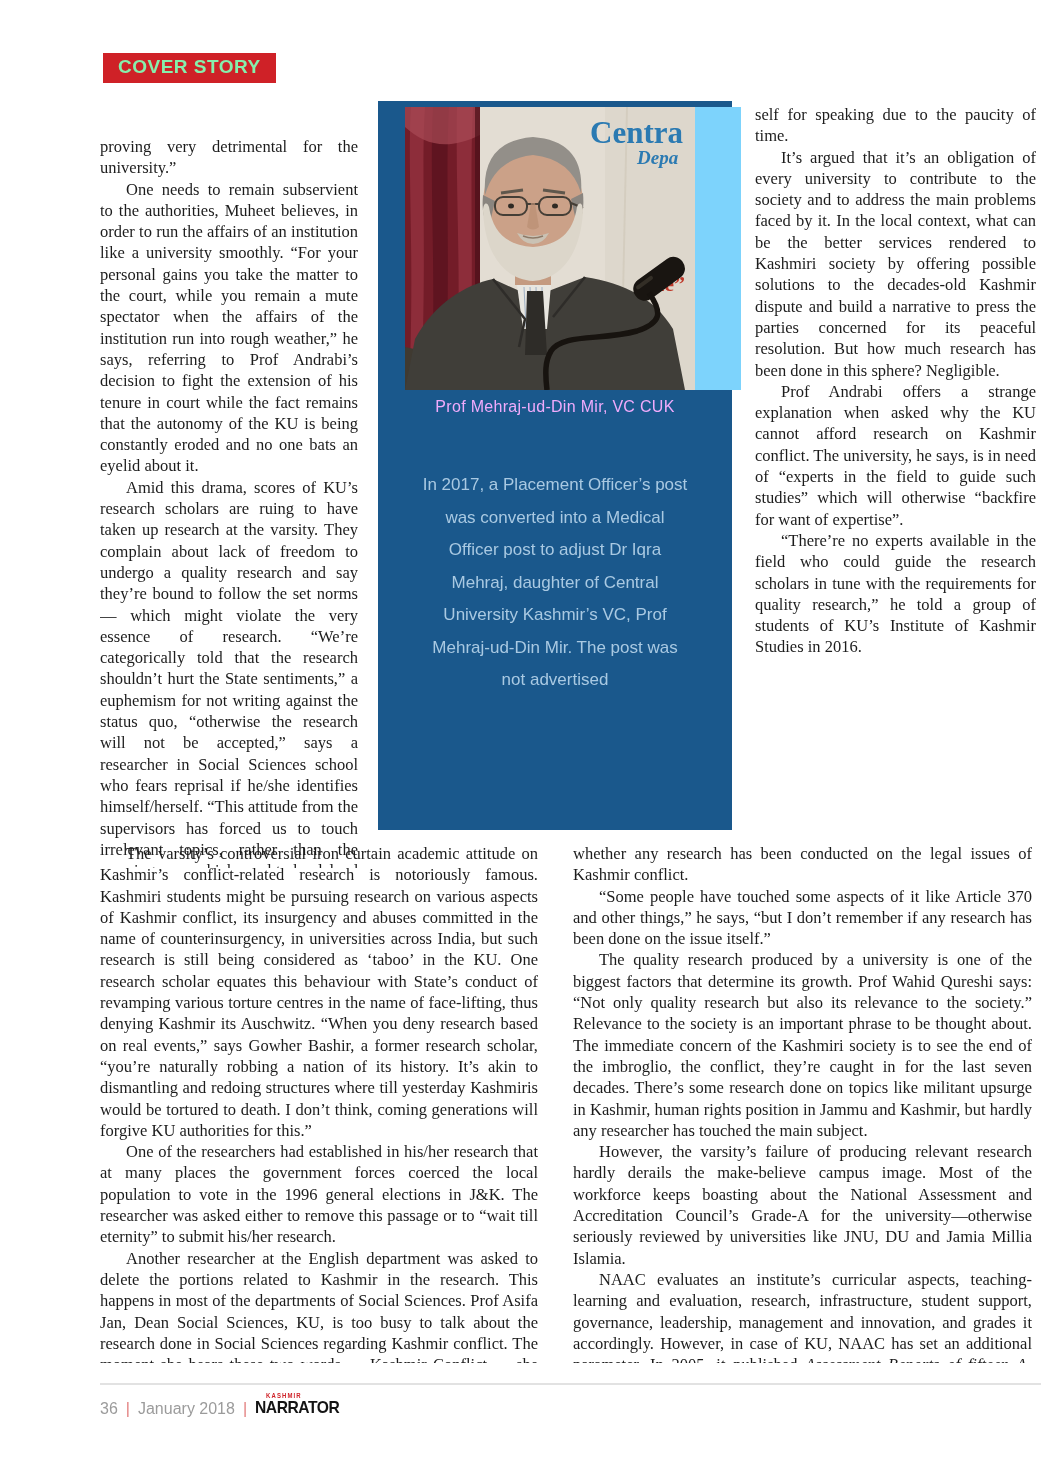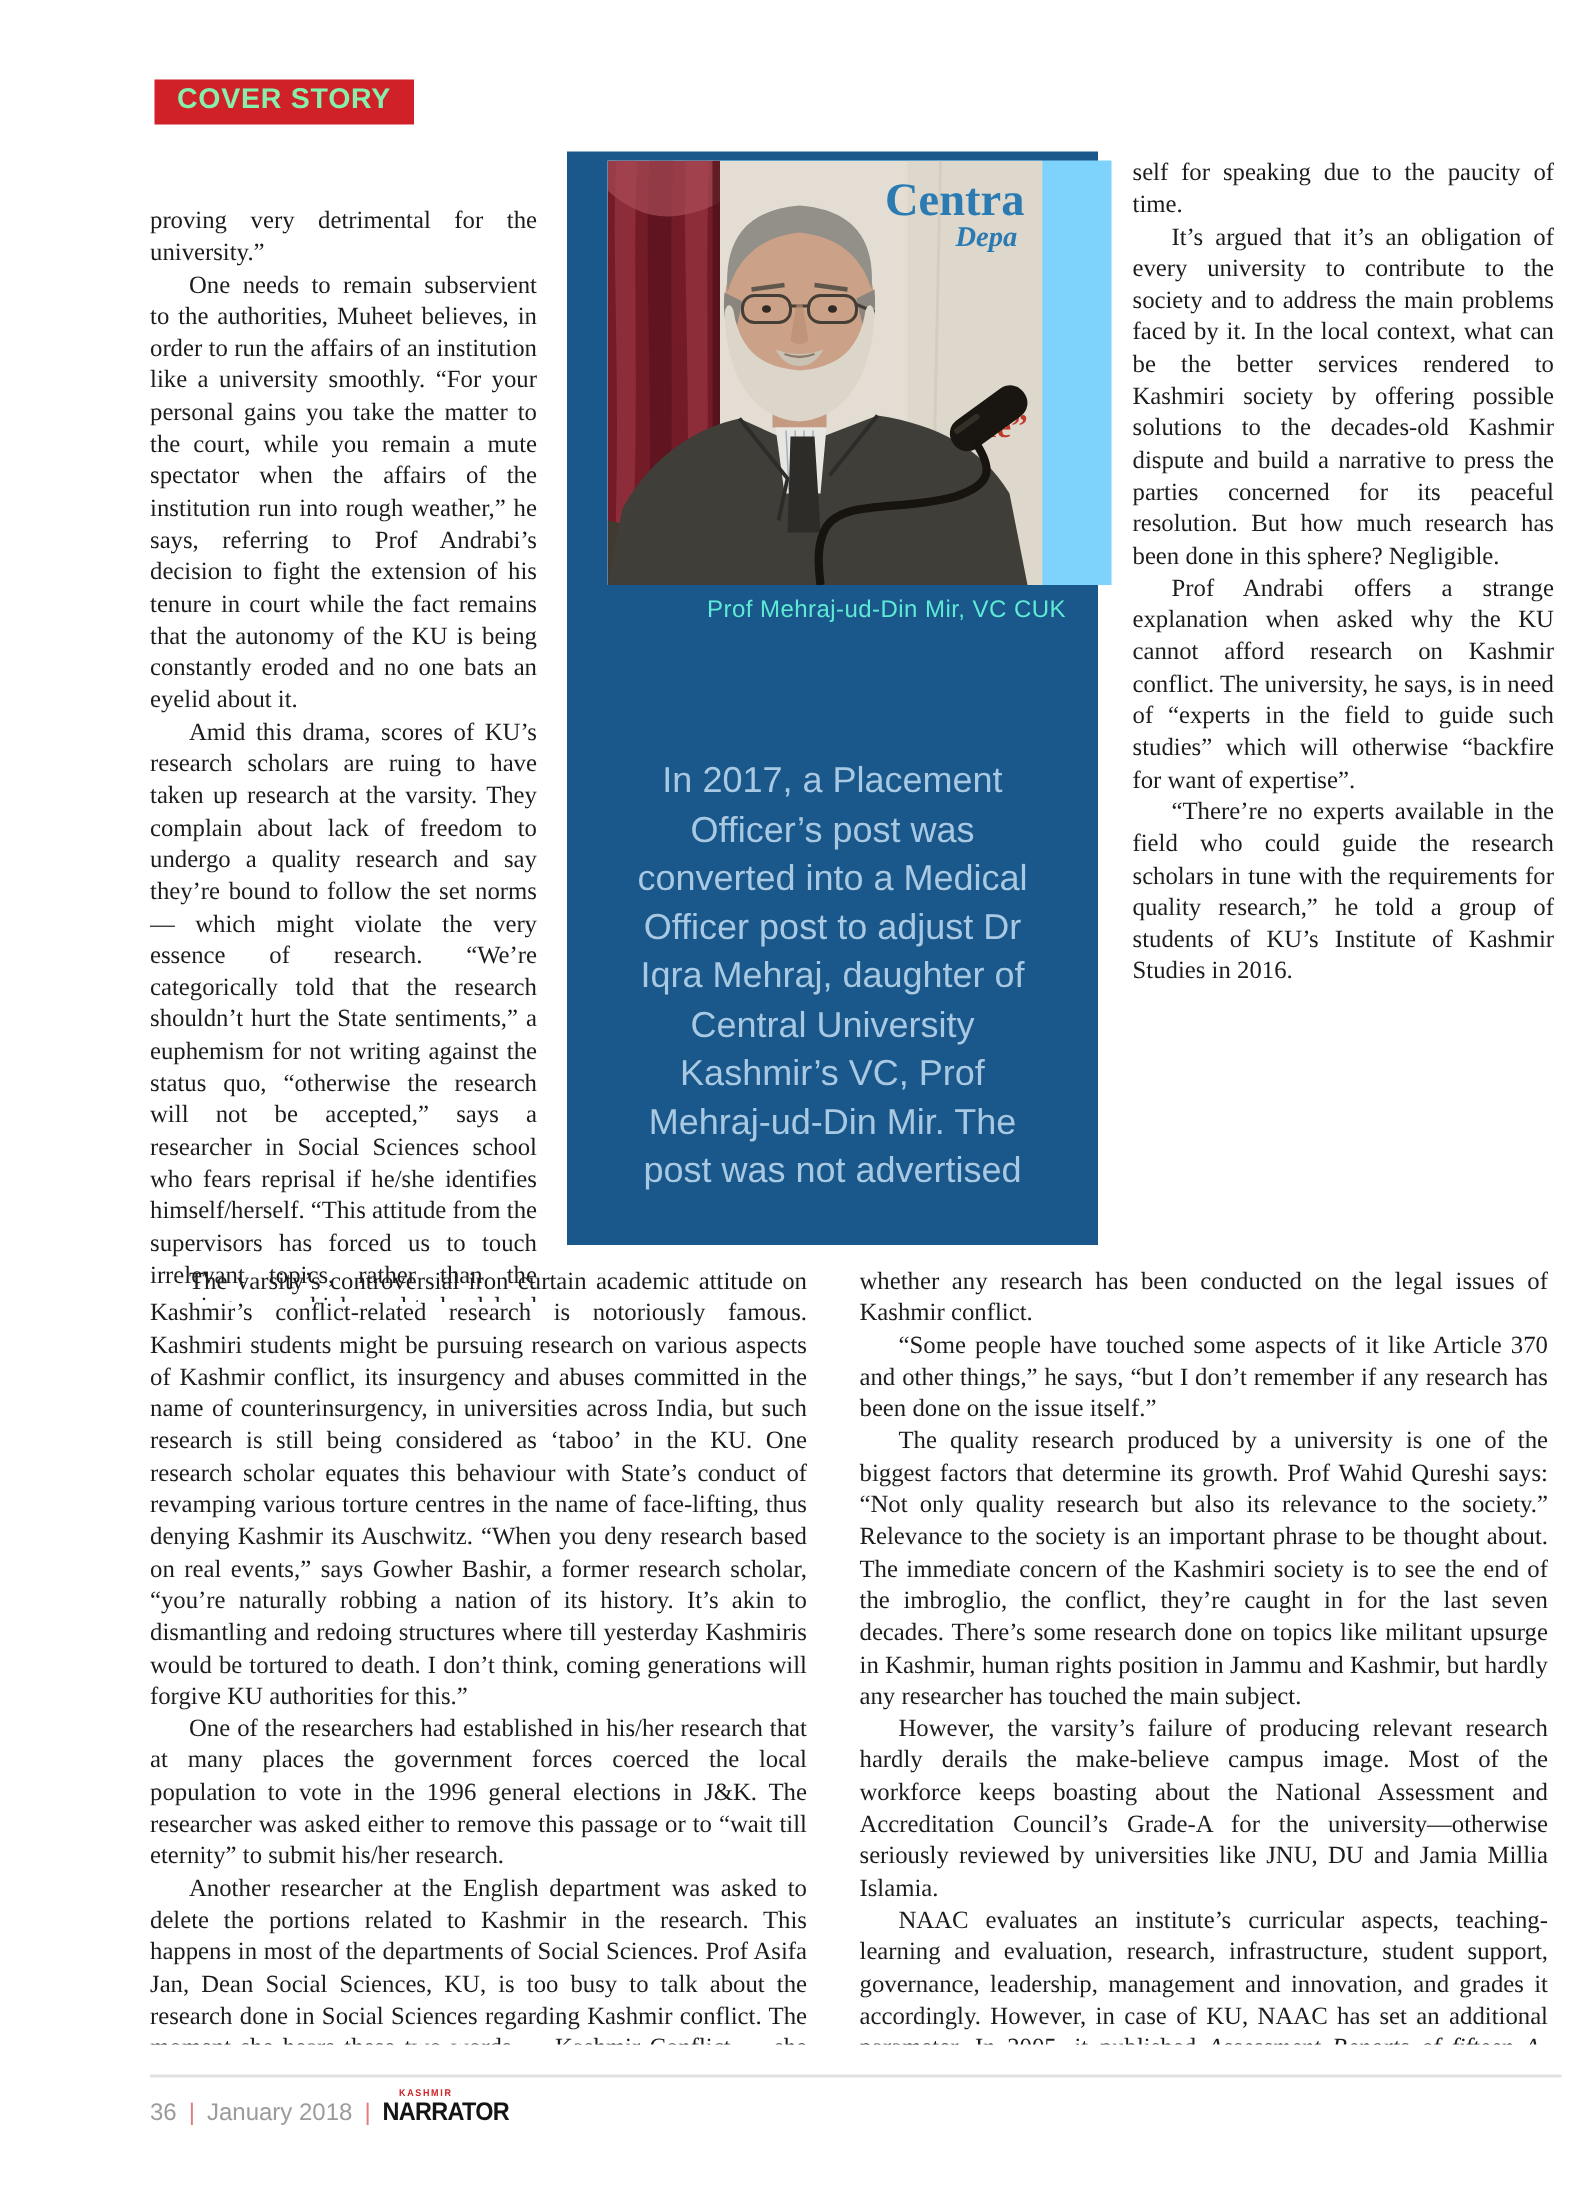--- a/index.html
+++ b/index.html
@@ -13,23 +13,23 @@
   .col p{margin:0;}
   .col p.ind{text-indent:26px;}
   #col-left{left:100px;top:104px;width:258px;height:732px;margin-top:32px;}
   #col-right{left:755px;top:104px;width:281px;height:732px;}
   #col-bottom-left{left:100px;top:843px;width:438px;height:520px;}
   #col-bottom-right{left:573px;top:843px;width:459px;height:520px;}
   .bluebox{position:absolute;left:378px;top:101px;width:354px;height:729px;background:#1a588c;}
   .photo{position:absolute;left:27px;top:6px;width:336px;height:283px;overflow:hidden;background:#7dd3fc;}
   .caption{position:absolute;top:297px;left:0;width:100%;text-align:center;
            font-family:"Liberation Sans", sans-serif;font-size:16px;font-weight:300;
-           color:#5eead4;letter-spacing:.3px;margin-left:36px;}
-  .pullquote{position:absolute;top:404px;left:42px;right:42px;text-align:center;
-             font-family:"Liberation Sans", sans-serif;font-weight:300;font-size:24px;
+           color:#f0abfc;letter-spacing:.3px;}
+  .pullquote{position:absolute;top:368px;left:42px;right:42px;text-align:center;
+             font-family:"Liberation Sans", sans-serif;font-weight:300;font-size:17px;
              line-height:32.5px;color:#a9c9e2;}
   .divider{position:absolute;left:100px;top:1383px;width:941px;border-top:2px solid #e2e2e2;}
   .footer{position:absolute;left:100px;top:1398px;display:flex;align-items:flex-end;gap:8px;
           font-family:Liberation Sans, sans-serif;font-size:16px;color:#9b9b9b;}
   .sep{color:#e27d7d;}
   .logo{position:relative;display:inline-block;color:#141414;font-weight:bold;font-size:17px;
         letter-spacing:-.5px;transform:scaleX(.92);transform-origin:left center;}
   .logo-top{position:absolute;top:-6px;left:12px;font-size:6.5px;color:#cf2127;
             letter-spacing:1.2px;font-weight:bold;}
   i{font-style:italic;}

